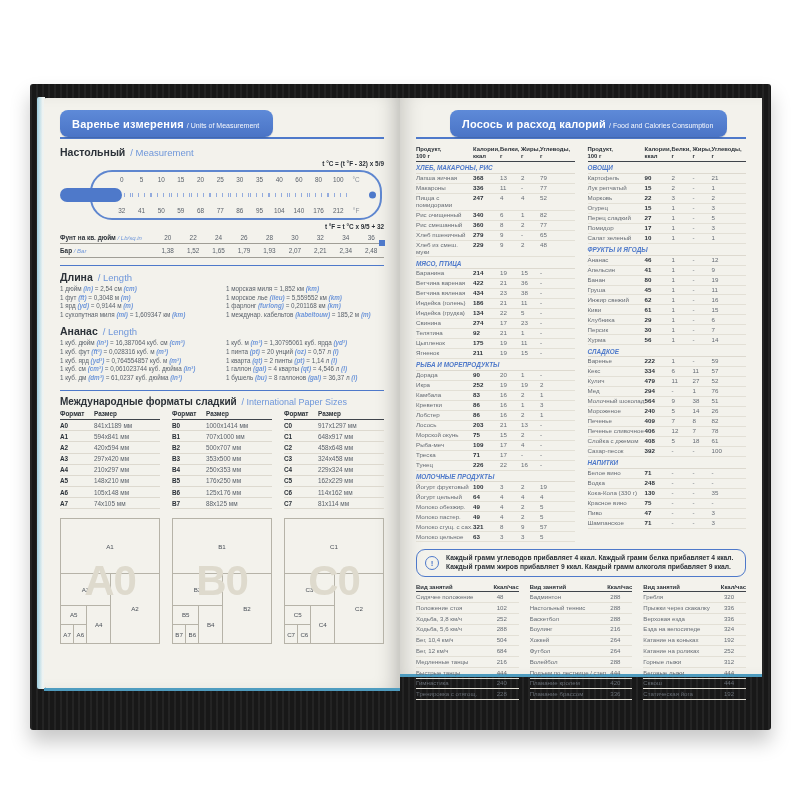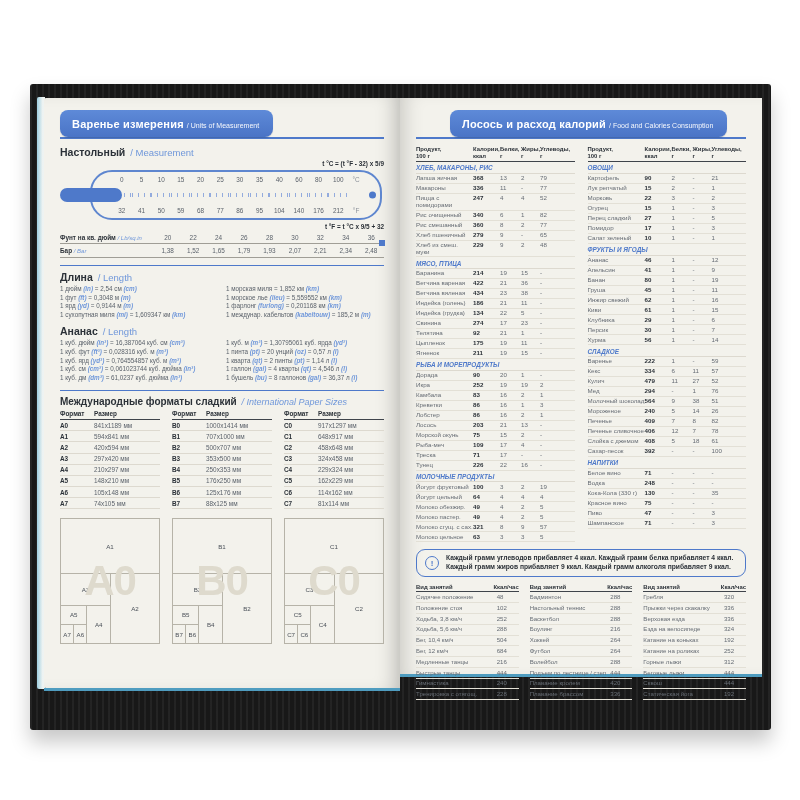--- a/index.html
+++ b/index.html
@@ -261,21 +261,21 @@
         <p class="line">1 кварта <i class="u">(qt)</i> = 2 пинты <i class="u">(pt)</i> = 1,14 л <i class="u">(l)</i></p>
         <p class="line">1 галлон <i class="u">(gal)</i> = 4 кварты <i class="u">(qt)</i> = 4,546 л <i class="u">(l)</i></p>
         <p class="line">1 бушель <i class="u">(bu)</i> = 8 галлонов <i class="u">(gal)</i> = 36,37 л <i class="u">(l)</i></p>
       </div>
   </div>
 
   <hr class="rule">
 
   <div class="h2" style="font-size:10px;">
     <b>Международные форматы сладкий</b>
-    <span class="en" style="font-size:9px;font-style:italic;">/ International Paper Sizes</span>
+    <span class="en" style="font-size:9px;">/ International Paper Sizes</span>
   </div>
   <div class="ptables" id="ptables">
       <div class="pt">
         <div class="ph">
           <div>Формат</div>
           <div>Размер</div>
         </div>
         <div class="pr">
           <b>A0</b>
           <div>841x1189 мм</div>

